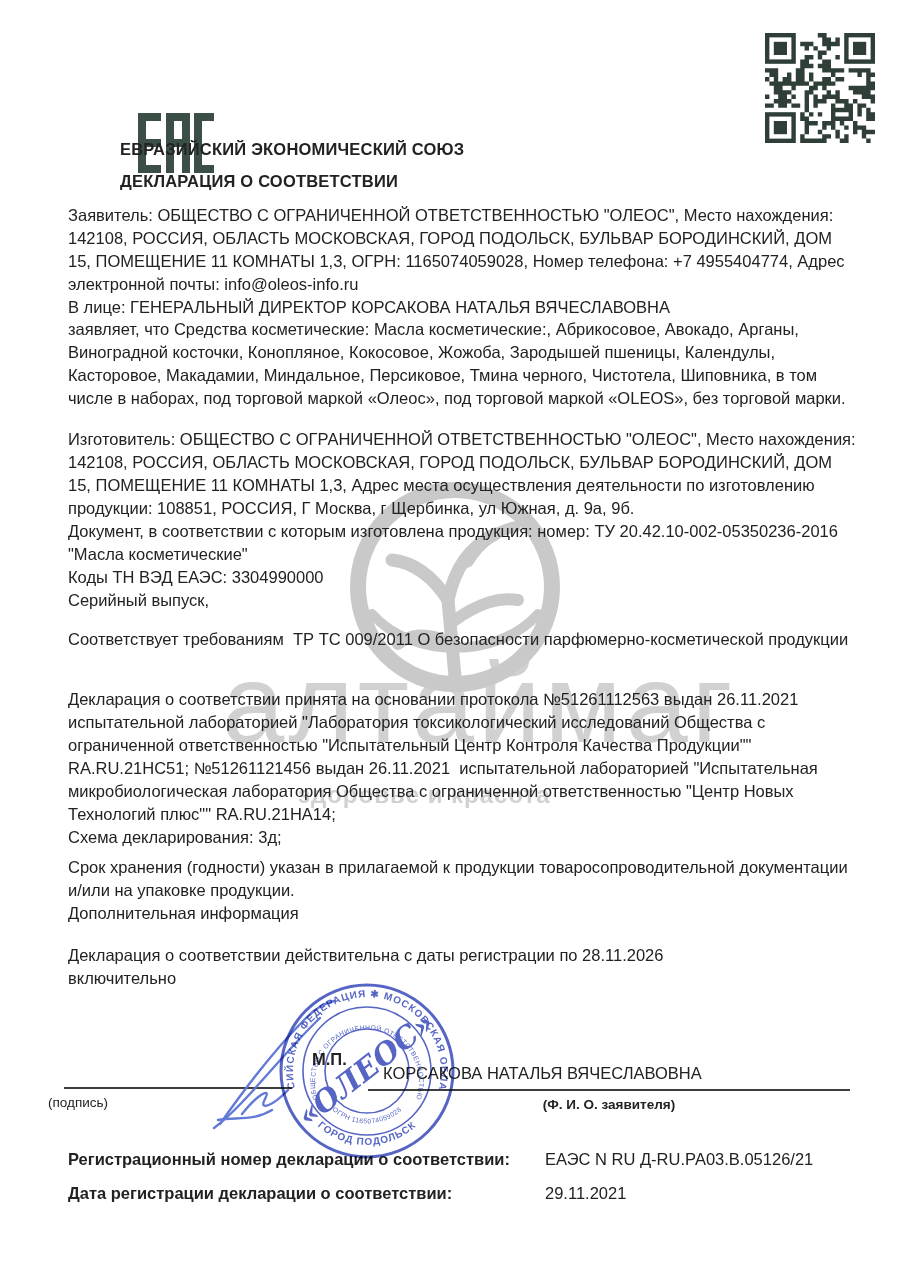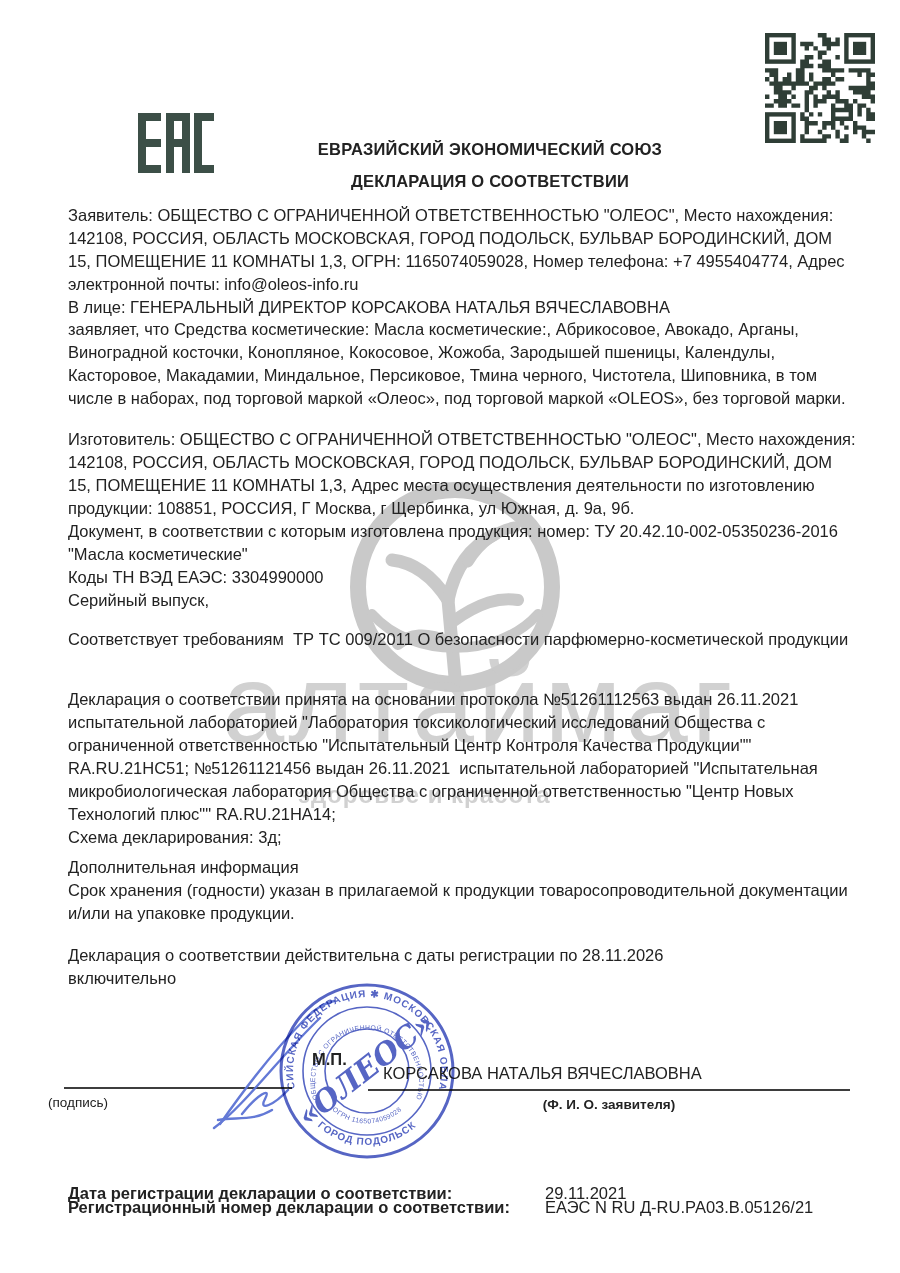--- a/index.html
+++ b/index.html
@@ -7,21 +7,21 @@
     position:relative; width:900px; height:1273px; margin:0 auto;
     background:#ffffff; overflow:hidden;
     font-family:"Liberation Sans", sans-serif;
     color:var(--text,#222);
     font-size:16.5px; line-height:23px;
   }
   .abs{position:absolute;}
   .para{white-space:pre-wrap;}
   b{font-weight:normal;}
   
-  .titles{left:120px; right:40px; text-align:center; font-weight:bold; letter-spacing:.2px;}
+  .titles{left:120px; right:40px; text-align:left; font-weight:bold; letter-spacing:.2px;}
   .title1{top:138px;}
   .title2{top:170px;}
   .eac-logo{left:138px; top:112px;}
   .eac-logo rect{fill:var(--eac-green,#3c4f47);}
   .qr{left:764px; top:33px;}
   
   .block{left:68px; width:790px; z-index:1;}
   .blk-applicant{top:204px;}
   .blk-declares{top:318px;}
   .blk-manufacturer{top:428px;}
@@ -43,21 +43,21 @@
   .sig-line-right{left:368px; top:1089px; width:482px; border-top:2px solid #3d3d3d; z-index:1;}
   .sig-caption-right{left:368px; top:1093px; width:482px; text-align:center; font-size:13.5px; font-weight:bold; z-index:1;}
   .stamp{left:277px; top:981px; z-index:3; opacity:.92; mix-blend-mode:multiply;}
   .stamp circle{fill:none; stroke:var(--stamp-blue,#4758bf);}
   .stamp text{fill:var(--stamp-blue,#4758bf);}
   .signature{left:212px; top:996px; z-index:2; opacity:.95;}
   .signature path{fill:none; stroke:var(--sig-blue,#5b72d4); stroke-width:2.4; stroke-linecap:round;}
   
   .reg-label{left:68px; font-weight:bold; z-index:1;}
   .reg-value{left:545px; z-index:1;}
-  .reg-row1{top:1148px;margin-top:48px;}
+  .reg-row1{top:1148px;}
   .reg-row2{top:1182px;}
 </style>
 </head>
 <body>
 
 <div class="page">
 
   <svg class="abs wm wm-tree" width="230" height="230" viewBox="0 0 230 230">
     <circle cx="115" cy="115" r="97" stroke-width="16"></circle>
     <path d="M115,205 C112,170 110,150 108,128" stroke-width="13"></path>
@@ -120,22 +120,22 @@
   <div class="abs block blk-compliance">
     <div class="para"><b>Соответствует требованиям</b><span>  ТР ТС 009/2011 О безопасности парфюмерно-косметической продукции</span></div>
   </div>
 
   <div class="abs block blk-basis">
     <div class="para"><b>Декларация о соответствии принята на основании протокола</b><span> №51261112563 выдан 26.11.2021  испытательной лабораторией "Лаборатория токсикологический исследований Общества с ограниченной ответственностью "Испытательный Центр Контроля Качества Продукции"" RA.RU.21НС51; №51261121456 выдан 26.11.2021  испытательной лабораторией "Испытательная микробиологическая лаборатория Общества с ограниченной ответственностью "Центр Новых Технологий плюс"" RA.RU.21НА14;</span></div>
     <div class="para">Схема декларирования: 3д;</div>
   </div>
 
   <div class="abs block blk-additional">
+    <div class="para">Срок хранения (годности) указан в прилагаемой к продукции товаросопроводительной документации и/или на упаковке продукции.</div>
     <div class="para"><b>Дополнительная информация</b></div>
-    <div class="para">Срок хранения (годности) указан в прилагаемой к продукции товаросопроводительной документации и/или на упаковке продукции.</div>
   </div>
 
   <div class="abs block blk-validity">
     <div class="para"><b>Декларация о соответствии действительна с даты регистрации по</b><span> 28.11.2026</span></div>
     <div class="para"><b>включительно</b></div>
   </div>
 
   <div class="abs sig-line-left"></div>
   <div class="abs sig-caption-left">(подпись)</div>
   <div class="abs mp-label">М.П.</div>

